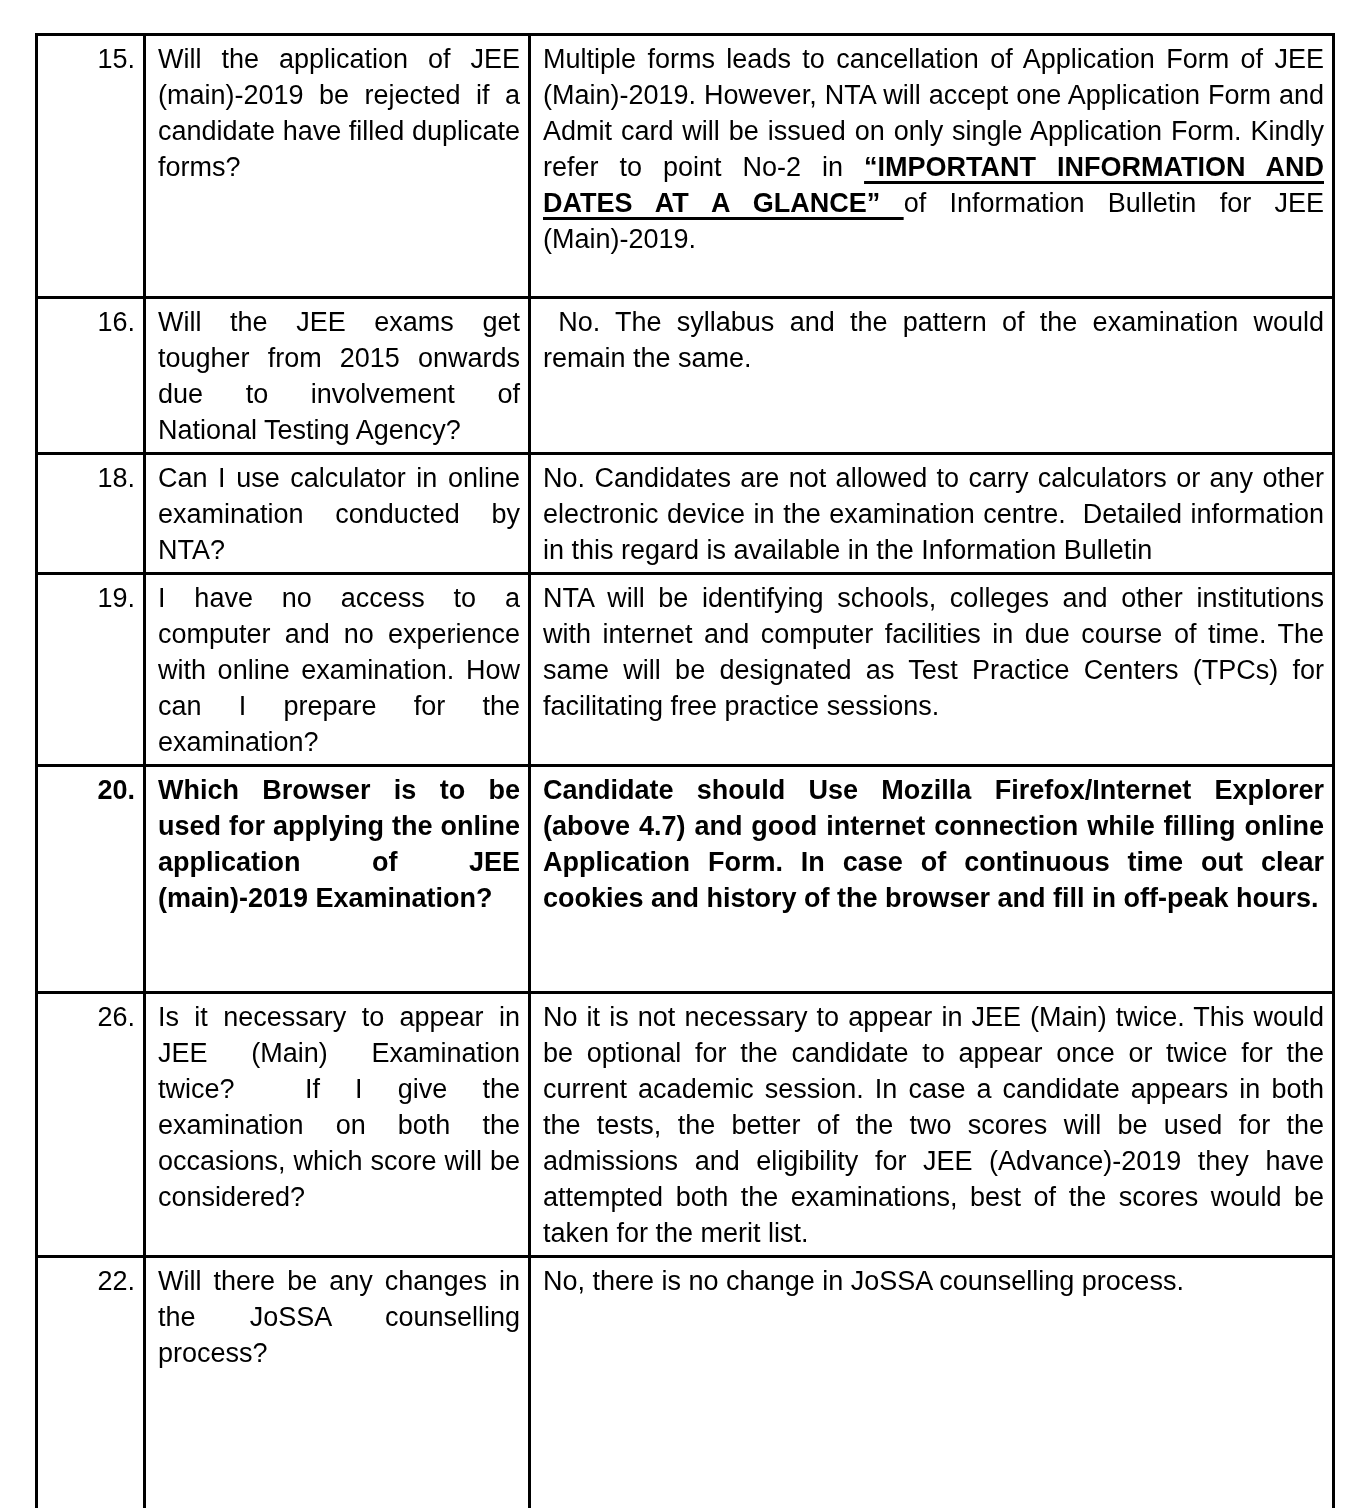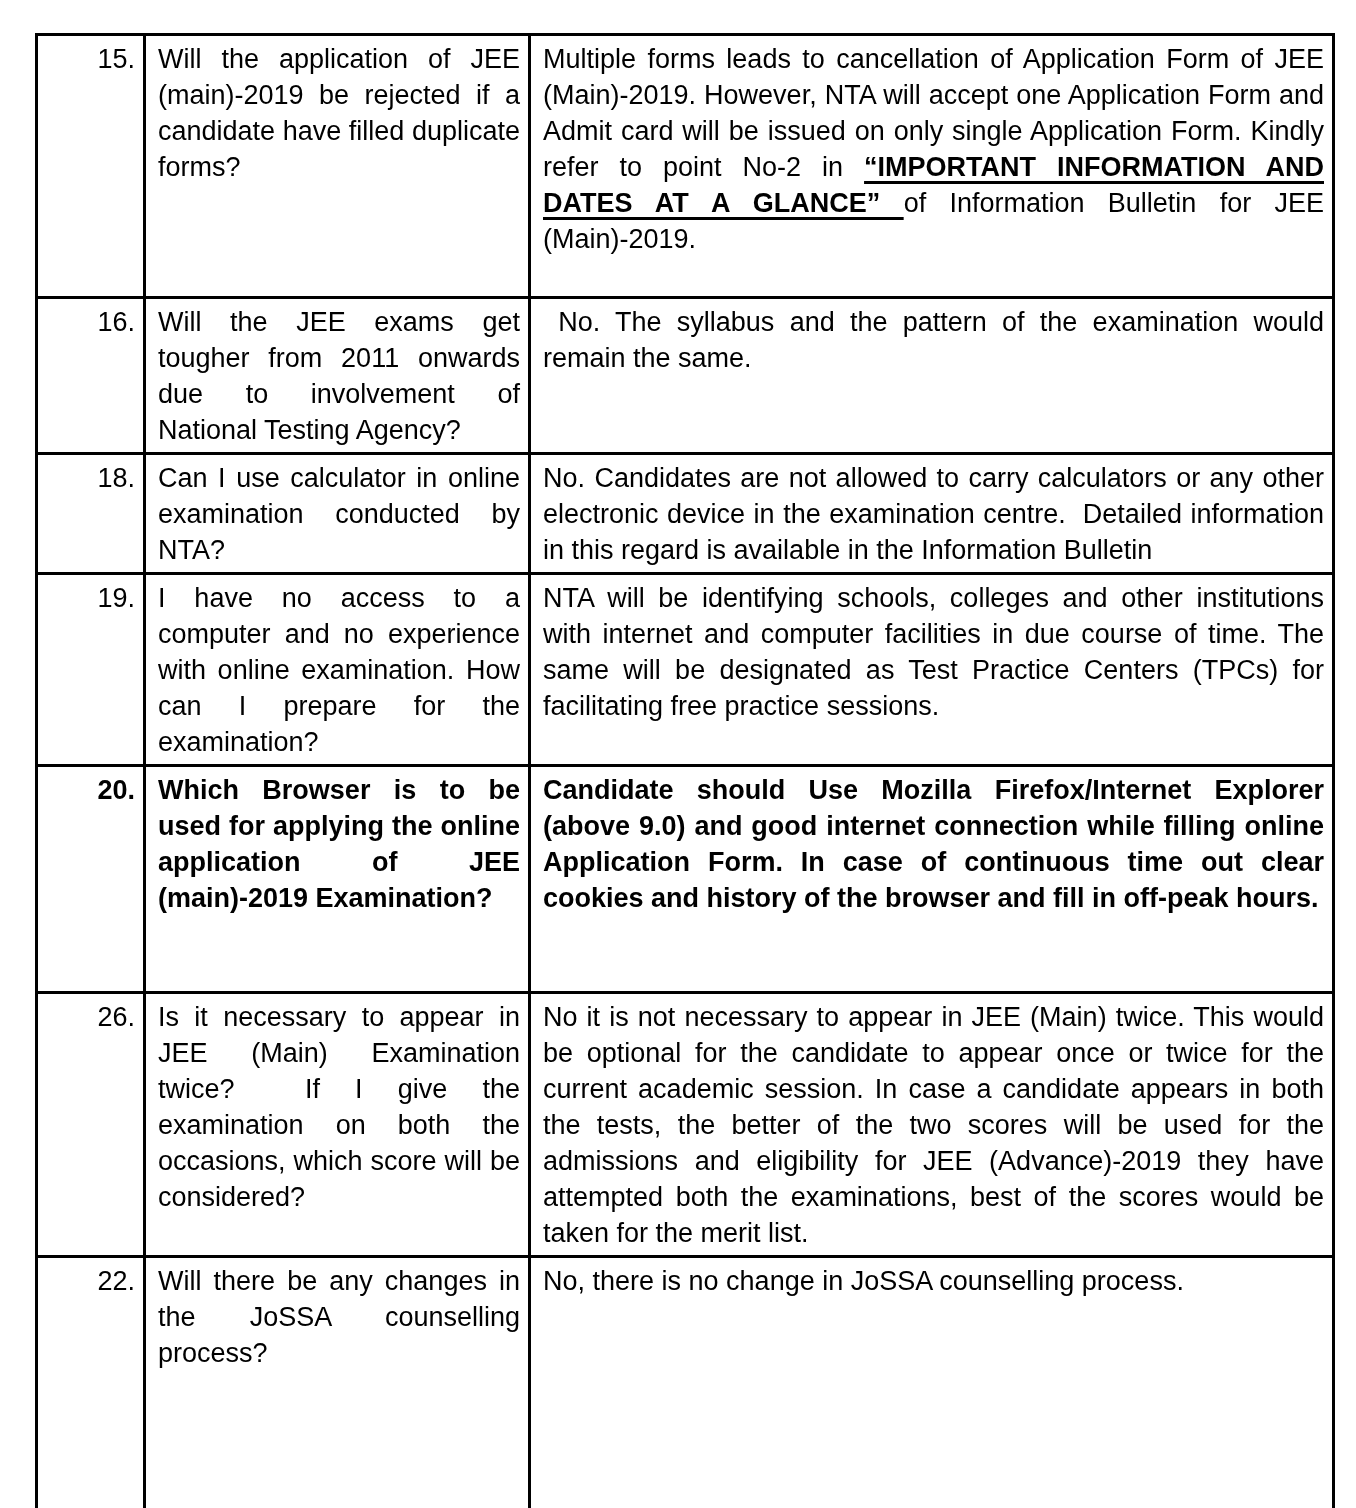--- a/index.html
+++ b/index.html
@@ -73,41 +73,41 @@
   </colgroup>
   <tbody>
   <tr>
     <td class="num">15.</td>
     <td class="q"><span>Will the application of JEE (main)-2019 be rejected if a candidate have filled duplicate forms?</span></td>
     <td class="a"><span>Multiple forms leads to cancellation of Application Form of JEE (Main)-2019. However, NTA will accept one Application Form and Admit card will be issued on only single Application Form. Kindly refer to point No-2 in </span><span class="seg-bold-underline">“IMPORTANT INFORMATION AND DATES AT A GLANCE” </span><span>of Information Bulletin for JEE (Main)-2019.</span></td>
   </tr>
 
   <tr>
     <td class="num">16.</td>
-    <td class="q"><span>Will the JEE exams get tougher from 2011 onwards due to involvement of National Testing Agency?</span></td>
+    <td class="q"><span>Will the JEE exams get tougher from 2015 onwards due to involvement of National Testing Agency?</span></td>
     <td class="a"><span>&nbsp;No. The syllabus and the pattern of the examination would remain the same.</span></td>
   </tr>
 
 
   <tr>
     <td class="num">18.</td>
     <td class="q"><span>Can I use calculator in online examination conducted by NTA?</span></td>
     <td class="a"><span>No. Candidates are not allowed to carry calculators or any other electronic device in the examination centre. &nbsp;Detailed information in this regard is available in the Information Bulletin</span></td>
   </tr>
 
   <tr>
     <td class="num">19.</td>
     <td class="q"><span>I have no access to a computer and no experience with online examination. How can I prepare for the examination?</span></td>
     <td class="a"><span>NTA will be identifying schools, colleges and other institutions with internet and computer facilities in due course of time. The same will be designated as Test Practice Centers (TPCs) for facilitating free practice sessions.</span></td>
   </tr>
 
   <tr>
     <td class="num">20.</td>
     <td class="q"><span>Which Browser is to be used for applying the online application of JEE (main)-2019 Examination?</span></td>
-    <td class="a"><span>Candidate should Use Mozilla Firefox/Internet Explorer (above 9.0) and good internet connection while filling online Application Form. In case of continuous time out clear cookies and history of the browser and fill in off-peak hours.</span></td>
+    <td class="a"><span>Candidate should Use Mozilla Firefox/Internet Explorer (above 4.7) and good internet connection while filling online Application Form. In case of continuous time out clear cookies and history of the browser and fill in off-peak hours.</span></td>
   </tr>
 
   <tr>
     <td class="num">26.</td>
     <td class="q"><span>Is it necessary to appear in JEE (Main) Examination twice? &nbsp;If I give the examination on both the occasions, which score will be considered?</span></td>
     <td class="a"><span>No it is not necessary to appear in JEE (Main) twice. This would be optional for the candidate to appear once or twice for the current academic session. In case a candidate appears in both the tests, the better of the two scores will be used for the admissions and eligibility for JEE (Advance)-2019 they have attempted both the examinations, best of the scores would be taken for the merit list.</span></td>
   </tr>
 
   <tr>
     <td class="num">22.</td>

